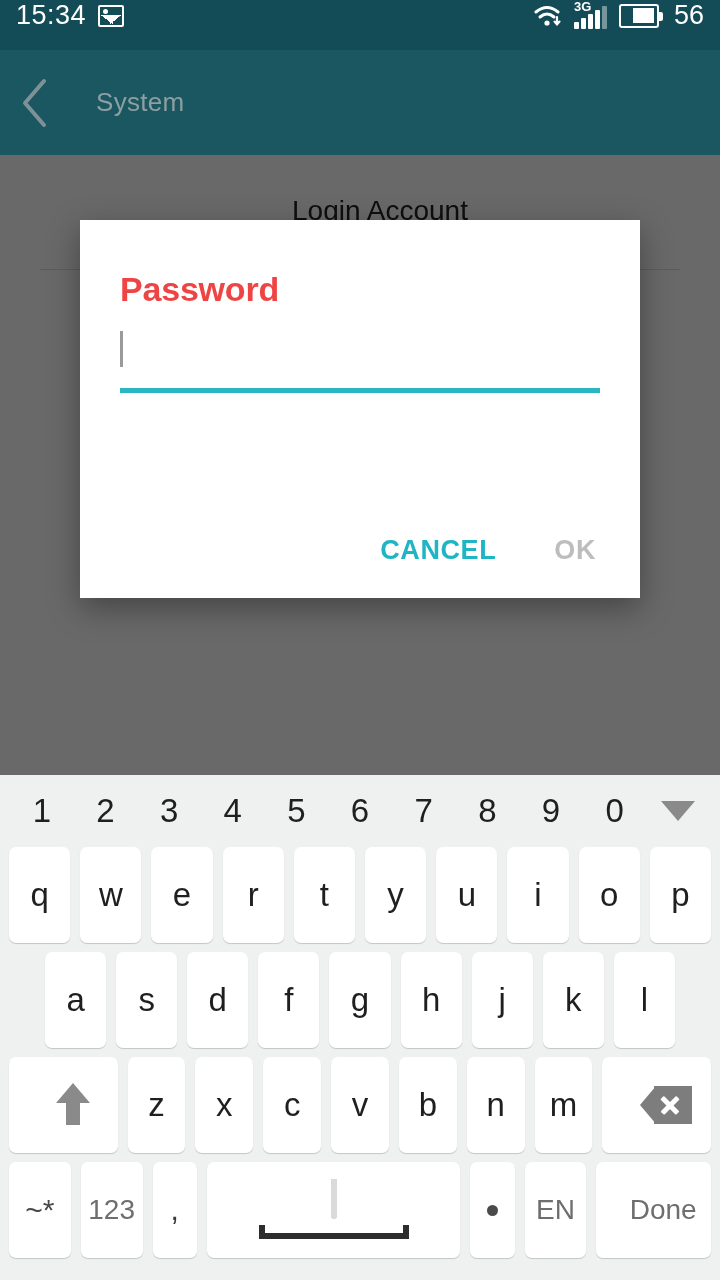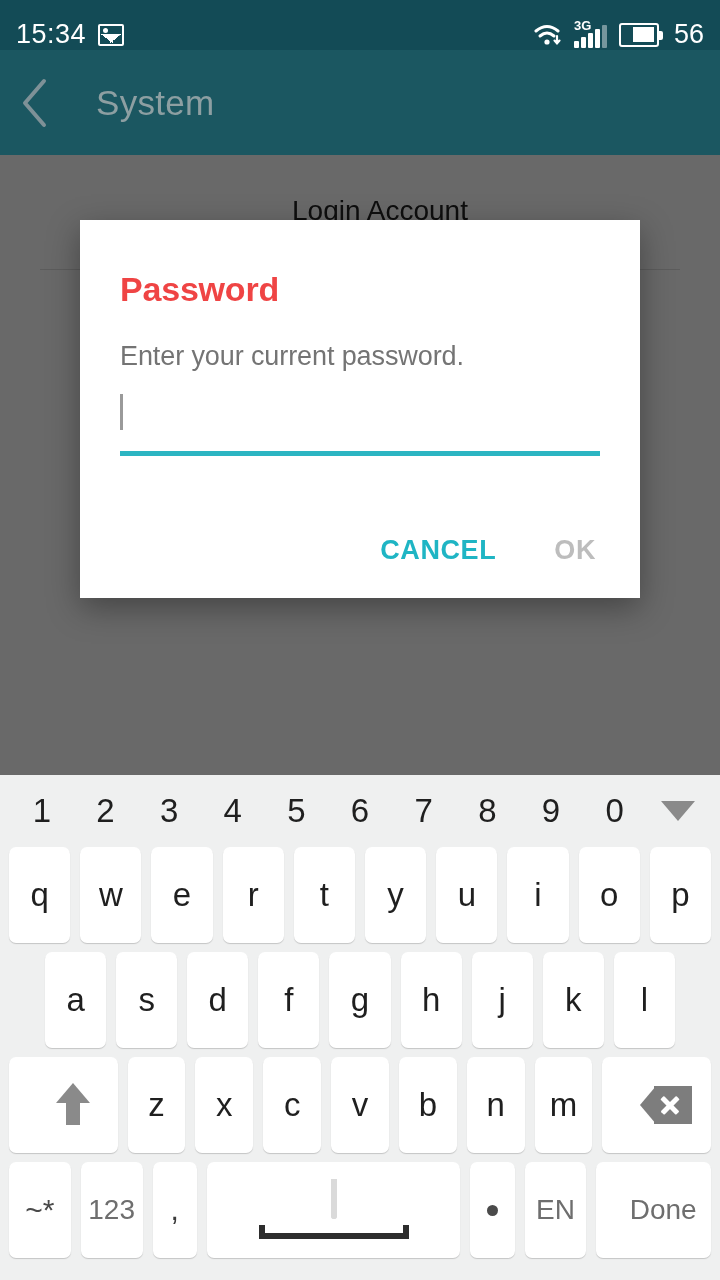--- a/index.html
+++ b/index.html
@@ -9,21 +9,21 @@
     background: #ffffff;
     overflow: hidden;
   }
   #screen { position: relative; width: 720px; height: 1280px; }
 
   
   .statusbar {
     position: absolute; top: 0; left: 0;
     width: 720px; height: 50px;
     background: #134b56;
-    display: flex; align-items: flex-end;
+    display: flex; align-items: flex-start;
     padding: 0 16px;
     color: #ffffff;
   }
   .sb-clock { font-size: 27px; letter-spacing: 0.5px; }
   .sb-left { display: flex; align-items: center; gap: 12px; }
   .sb-right { margin-left: auto; display: flex; align-items: center; gap: 11px; }
   .photo-icon { width: 26px; height: 22px; position: relative; }
   .photo-icon .frame {
     position: absolute; inset: 0;
     border: 2.5px solid #ffffff; border-radius: 2px;
@@ -67,21 +67,21 @@
     width: 720px; height: 105px;
     background: #1b5761;
     display: flex; align-items: center;
   }
   .back-chevron {
     width: 70px; height: 105px;
     display: flex; align-items: center; justify-content: center;
   }
   .back-chevron svg { display: block; }
   .appbar-title {
-    font-size: 35px; color: #8d9fa2; font-weight: 400;
+    font-size: 26px; color: #8d9fa2; font-weight: 400;
     margin-left: 26px; letter-spacing: 0.3px;
   }
 
   
   .content {
     position: absolute; top: 155px; left: 0;
     width: 720px; height: 620px;
     background: #fafafa;
   }
   .section-title {
@@ -304,21 +304,20 @@
   </div>
 
   <div class="content">
     <div class="section-title">Login Account</div>
     <div class="divider"></div>
   </div>
   <div class="scrim"></div>
 
   <div class="dialog">
     <div class="dlg-title">Password</div>
-    <div class="dlg-message">Enter your current password.</div>
     <div class="dlg-field">
       <span class="dlg-caret"></span>
       <input class="dlg-input" type="text" value="" placeholder="" style="">
       <span class="dlg-underline"></span>
     </div>
     <div class="dlg-actions">
       <button class="dlg-btn cancel">CANCEL</button>
       <button class="dlg-btn ok">OK</button>
     </div>
   </div>

